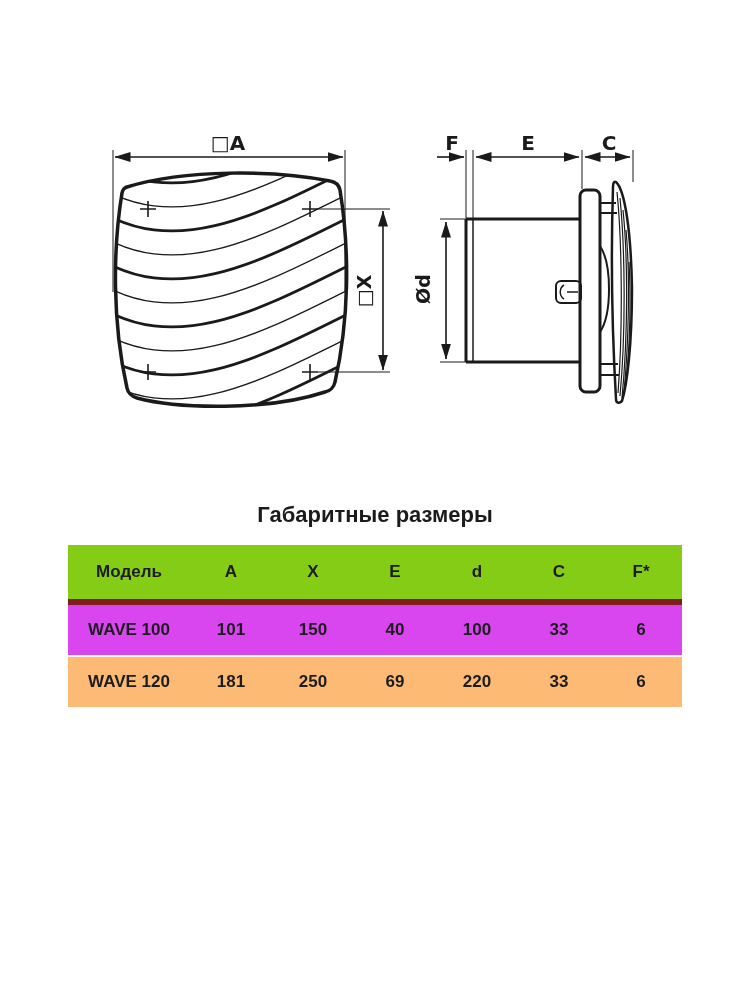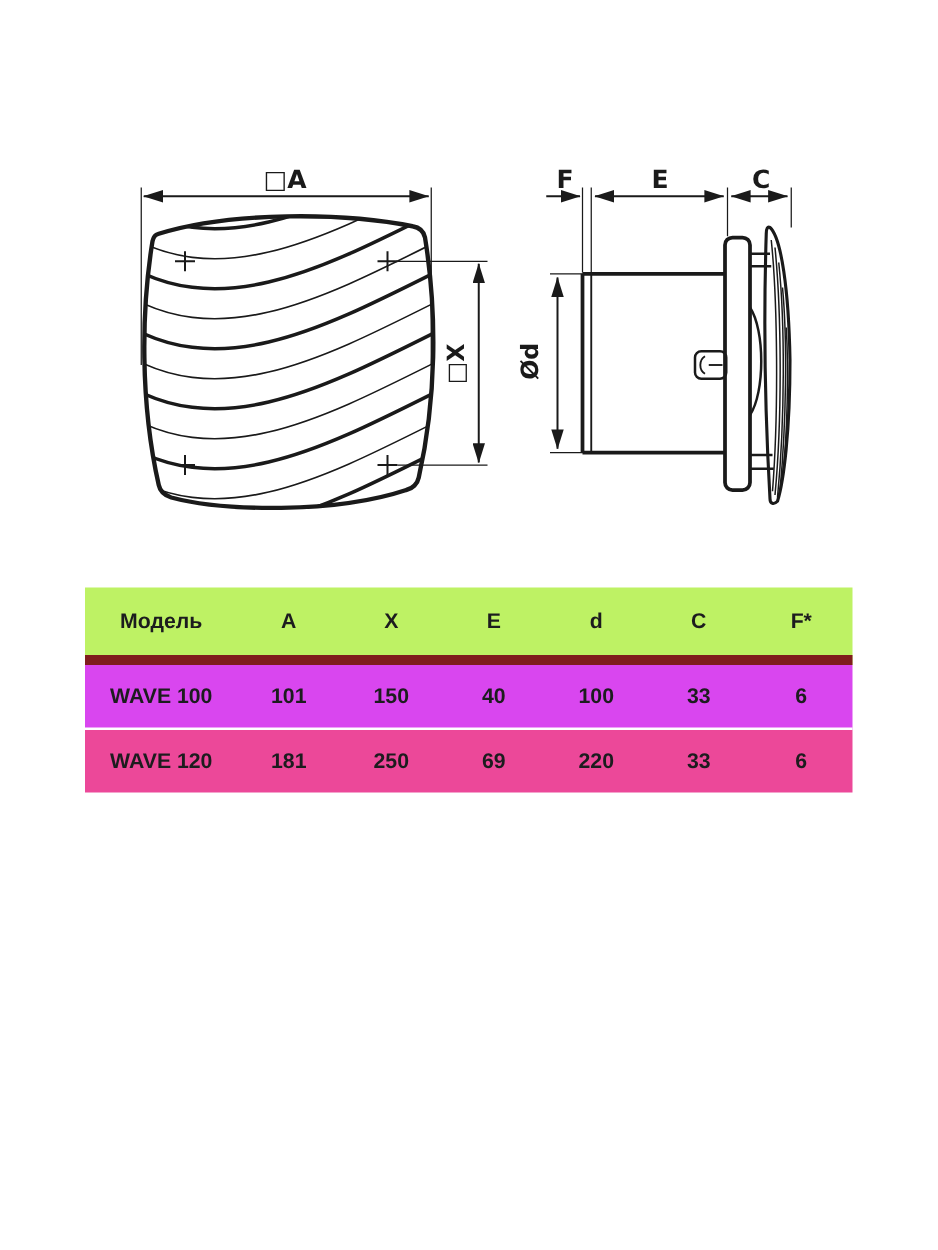--- a/index.html
+++ b/index.html
@@ -21,23 +21,23 @@
     margin:32px 0 17px 0;color:#1b1b1b;
   }
   .spec-table{width:614px;margin:0 auto;}
   .t-row{
     display:grid;
     grid-template-columns:122px repeat(6,82px);
     align-items:center;text-align:center;
     height:50px;font-size:17px;font-weight:bold;
     background:#d946ef;
   }
-  .t-row.header{height:54px;background:#bef264;border-bottom:8px solid #7f1d1d;}
+  .t-row.header{height:54px;background:#84cc16;border-bottom:6px solid #7f1d1d;}
   .t-row.row-plain{border-bottom:2px solid #ffffff;}
-  .t-row.row-alt{background:#ec4899;}
+  .t-row.row-alt{background:#fdba74;}
   .footnote{
     text-align:center;font-size:19px;font-weight:bold;
     margin-top:31px;color:#1b1b1b;
   }
 </style>
 </head>
 <body>
 
 <div class="page">
 
@@ -142,20 +142,21 @@
                  C613,183 614,181 616,182 Z"></path>
         <path class="dwg-line" stroke-width="1.2" d="M617,192 C622,240 623,330 618,393"></path>
         <path class="dwg-line" stroke-width="1.2" d="M620,198 C625,248 626,332 620,396"></path>
         <path class="dwg-line" stroke-width="1.2" d="M623,210 C628,258 628,336 622,398"></path>
         <path class="dwg-line" stroke-width="1.2" d="M626,230 C630,272 629,340 624,392"></path>
         <path class="dwg-line" stroke-width="1.2" d="M629,262 C631,295 630,348 626,382"></path>
       </g>
     </g>
   </svg>
 
+  <div class="section-title">Габаритные размеры</div>
 
   <div class="spec-table">
     <div class="t-row header">
       <div>Модель</div>
       <div>A</div>
       <div>X</div>
       <div>E</div>
       <div>d</div>
       <div>C</div>
       <div>F*</div>

